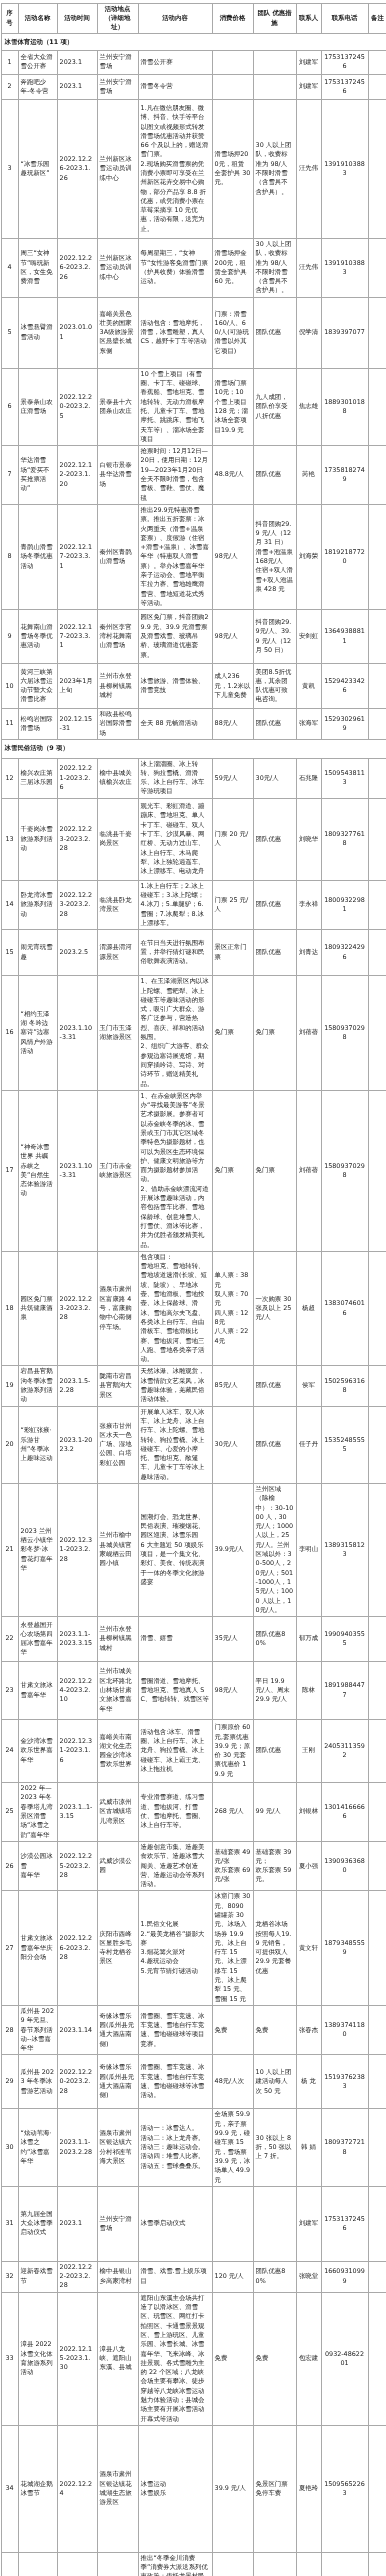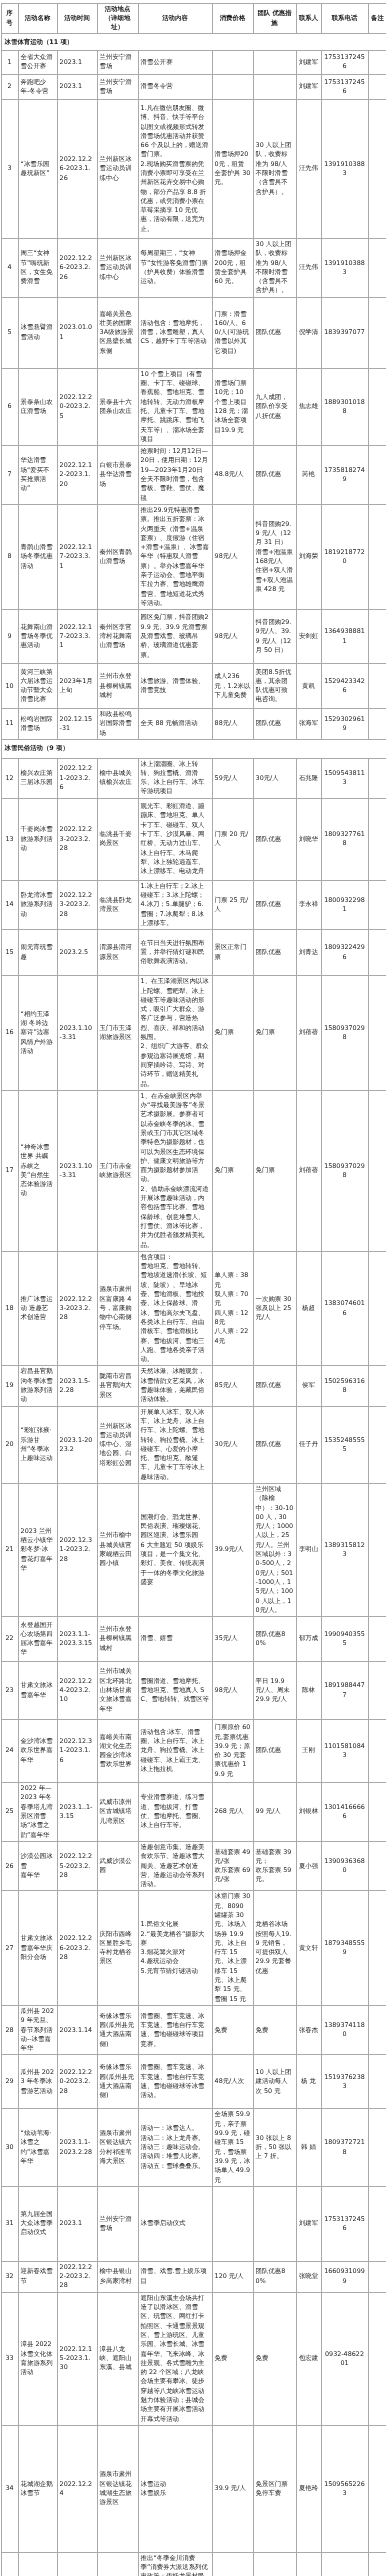--- a/index.html
+++ b/index.html
@@ -259,21 +259,21 @@
         <td class="c-left multiline">1、在赤金峡景区内举办“寻找最美游客”冬景艺术摄影展。参赛者可以赤金峡冬季的冰、雪景或玉门市其它区域冬季特色为摄影题材，也可以为景区生态环境保护、健康文明旅游等方面为摄影题材参加活动。
 2、借助赤金峡漂流河道开展冰雪趣味活动，内容包括雪车比赛、雪地保龄球、创意堆雪人、打雪仗、滑冰等比赛，并为优胜者颁发精美礼品。</td>
         <td class="c-left multiline">免门票</td>
         <td class="c-left multiline">免门票</td>
         <td class="c-no multiline">刘蓓蓓</td>
         <td class="c-no multiline">15809370298</td>
         <td class="c-left"></td>
       </tr>
       <tr style="height: 94px;">
         <td class="c-no">18</td>
-        <td class="c-left multiline">推广冰雪运动 造趣艺术创造营</td>
+        <td class="c-left multiline">园区免门票 共筑健康酒泉</td>
         <td class="c-left">2022.12.23-2023.2.28</td>
         <td class="c-left">酒泉市肃州区富康路 4 号，富康购物中心南侧停车场。</td>
         <td class="c-left multiline">包含项目：
 雪地坦克、雪地转转、雪地坡道速滑(长坡、短坡、陡坡）、旱地冰壶、雪地滑板、雪地投壶、冰上保龄球、滑冰、雪地高尔夫飞盘、各类冰上自行车、自由滑板车、雪地滑板比赛、雪地拔河、雪地三人跑、雪地各类亲子活动。</td>
         <td class="c-left multiline">单人票：38元
 双人票：70元
 四人票：128元
 八人票：224元</td>
         <td class="c-left multiline">一次购票 30 张及以上 25 元/人</td>
         <td class="c-no multiline">杨超</td>
@@ -289,21 +289,21 @@
         <td class="c-left multiline">85元/人</td>
         <td class="c-left multiline">团队优惠</td>
         <td class="c-no multiline">侯军</td>
         <td class="c-no multiline">15025963168</td>
         <td class="c-left"></td>
       </tr>
       <tr style="height: 67px;">
         <td class="c-no">20</td>
         <td class="c-left multiline">“彩虹张掖·乐游甘州”冬季冰上趣味运动</td>
         <td class="c-left">2023.1-2023.2</td>
-        <td class="c-left">兰州新区冰雪运动员训练中心、湿地公园、白塔彩虹公园</td>
+        <td class="c-left">张掖市甘州区水天一色广场、湿地公园、白塔彩虹公园</td>
         <td class="c-left multiline">开展单人冰车、双人冰车、冰上龙舟、冰上自行车、冰上陀螺、雪地转转、狗拉雪橇、冰上碰碰车、心爱的小摩托、雪地坦克、敞篷车、儿童卡丁车等冰上趣味活动。</td>
         <td class="c-left multiline">30元/人</td>
         <td class="c-left multiline">团队优惠</td>
         <td class="c-no multiline">任子丹</td>
         <td class="c-no multiline">15352485555</td>
         <td class="c-left"></td>
       </tr>
       <tr style="height: 130px;">
         <td class="c-no">21</td>
         <td class="c-left multiline">2023 兰州栖云小镇华彩冬梦·冰雪花灯嘉年华</td>
@@ -343,21 +343,21 @@
       </tr>
       <tr style="height: 63px;">
         <td class="c-no">24</td>
         <td class="c-left multiline">金沙湾冰雪欢乐世界嘉年华</td>
         <td class="c-left">2022.12.31-2023.1.6</td>
         <td class="c-left">嘉峪关市南湖文化生态园金沙湾冰雪欢乐世界</td>
         <td class="c-left multiline">活动包含:冰车、滑雪圈、冰上自行车、冰上龙舟、狗拉雪橇、冰上碰碰车、冰上霸王龙、冰上拖拉机</td>
         <td class="c-left multiline">门票原价 60 元,套票优惠39.9 元；原价 30 元套票优惠价 19.9 元</td>
         <td class="c-left multiline">团队优惠</td>
         <td class="c-no multiline">王刚</td>
-        <td class="c-no multiline">11015810843</td>
+        <td class="c-no multiline">24053113592</td>
         <td class="c-left"></td>
       </tr>
       <tr style="height: 57px;">
         <td class="c-no">25</td>
         <td class="c-left multiline">2022 年—2023 年冬春季塔儿湾景区滑雪场“冰雪之韵”嘉年华</td>
         <td class="c-left">2023.1..1-3.15</td>
         <td class="c-left">武威市凉州区古城镇塔儿湾景区</td>
         <td class="c-left multiline">专业滑雪赛道、练习雪道、雪地拔河、打雪仗、雪地摩托、雪圈、冰上自行车等。</td>
         <td class="c-left multiline">268 元/人</td>
         <td class="c-left multiline">99 元/人</td>

